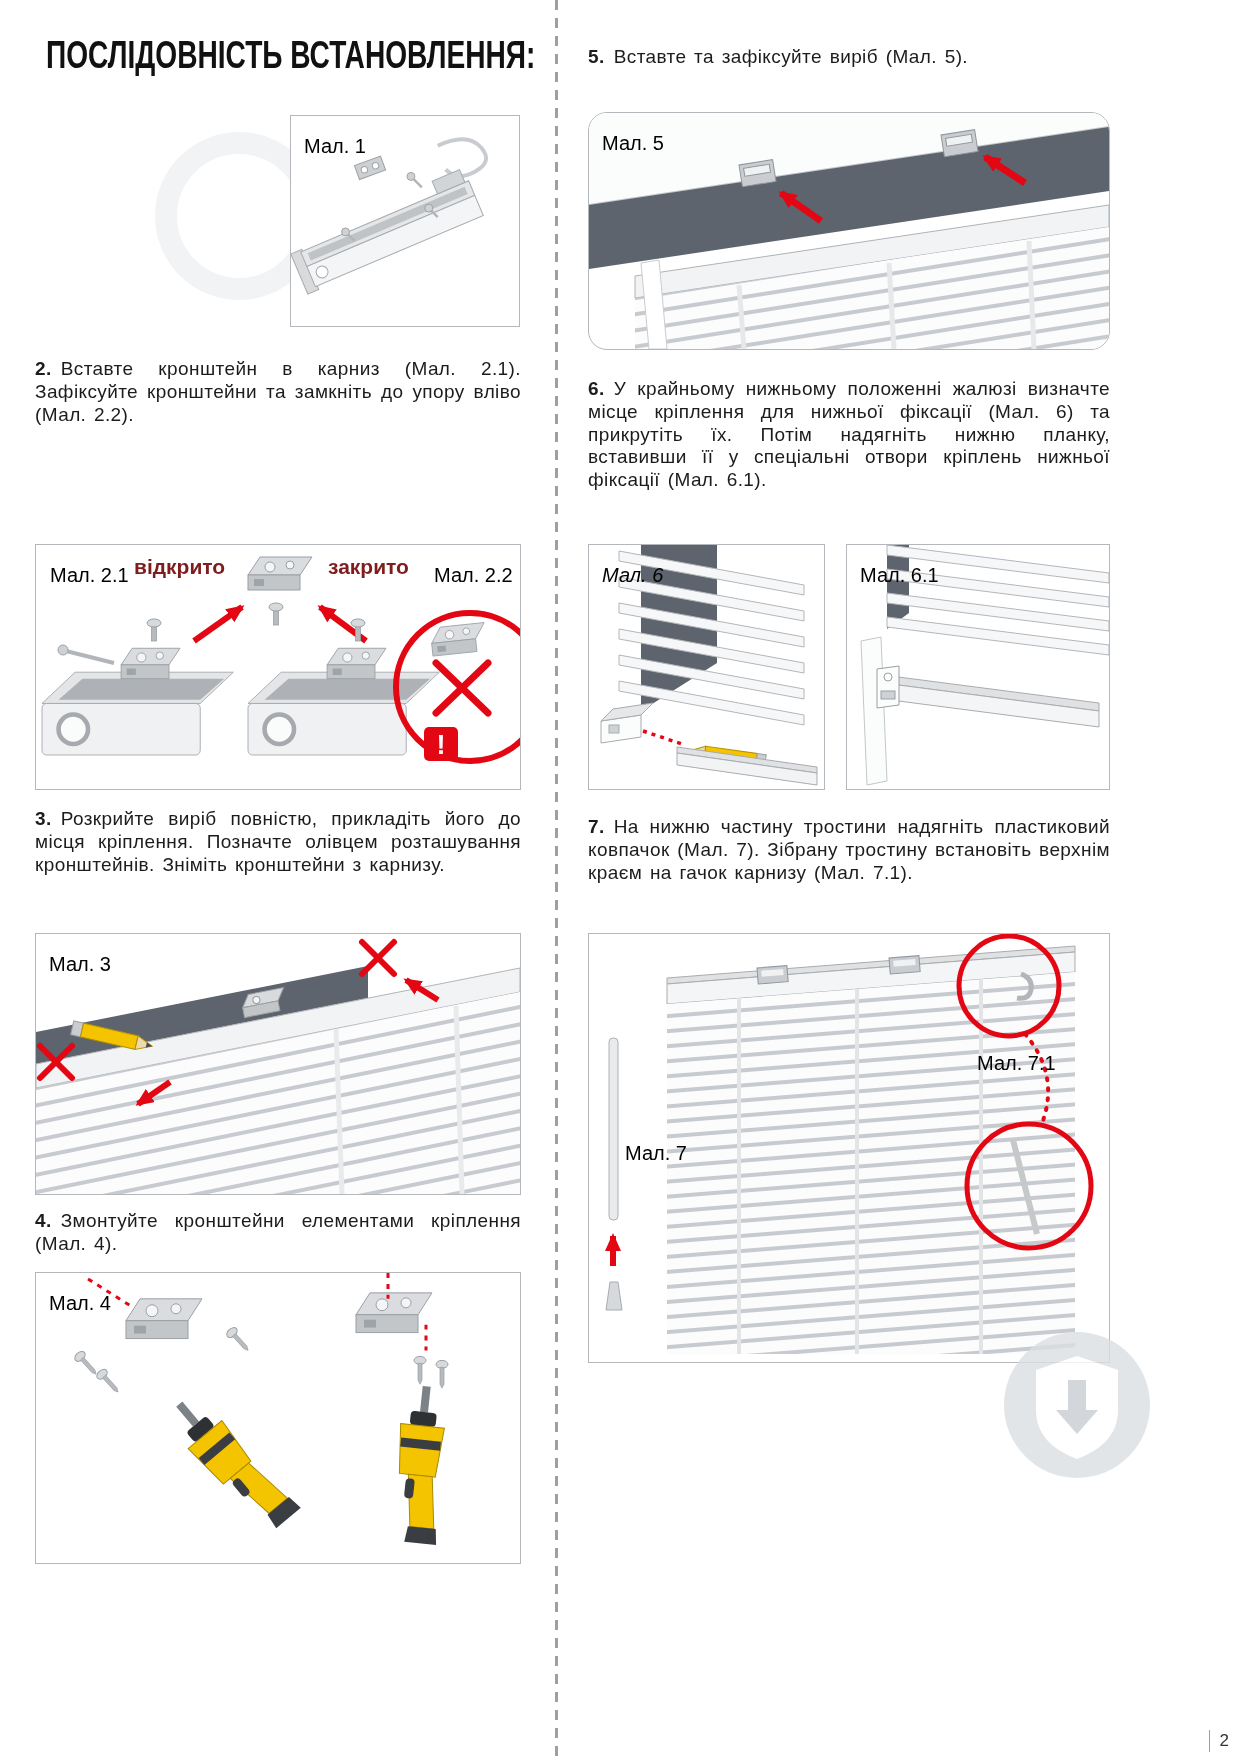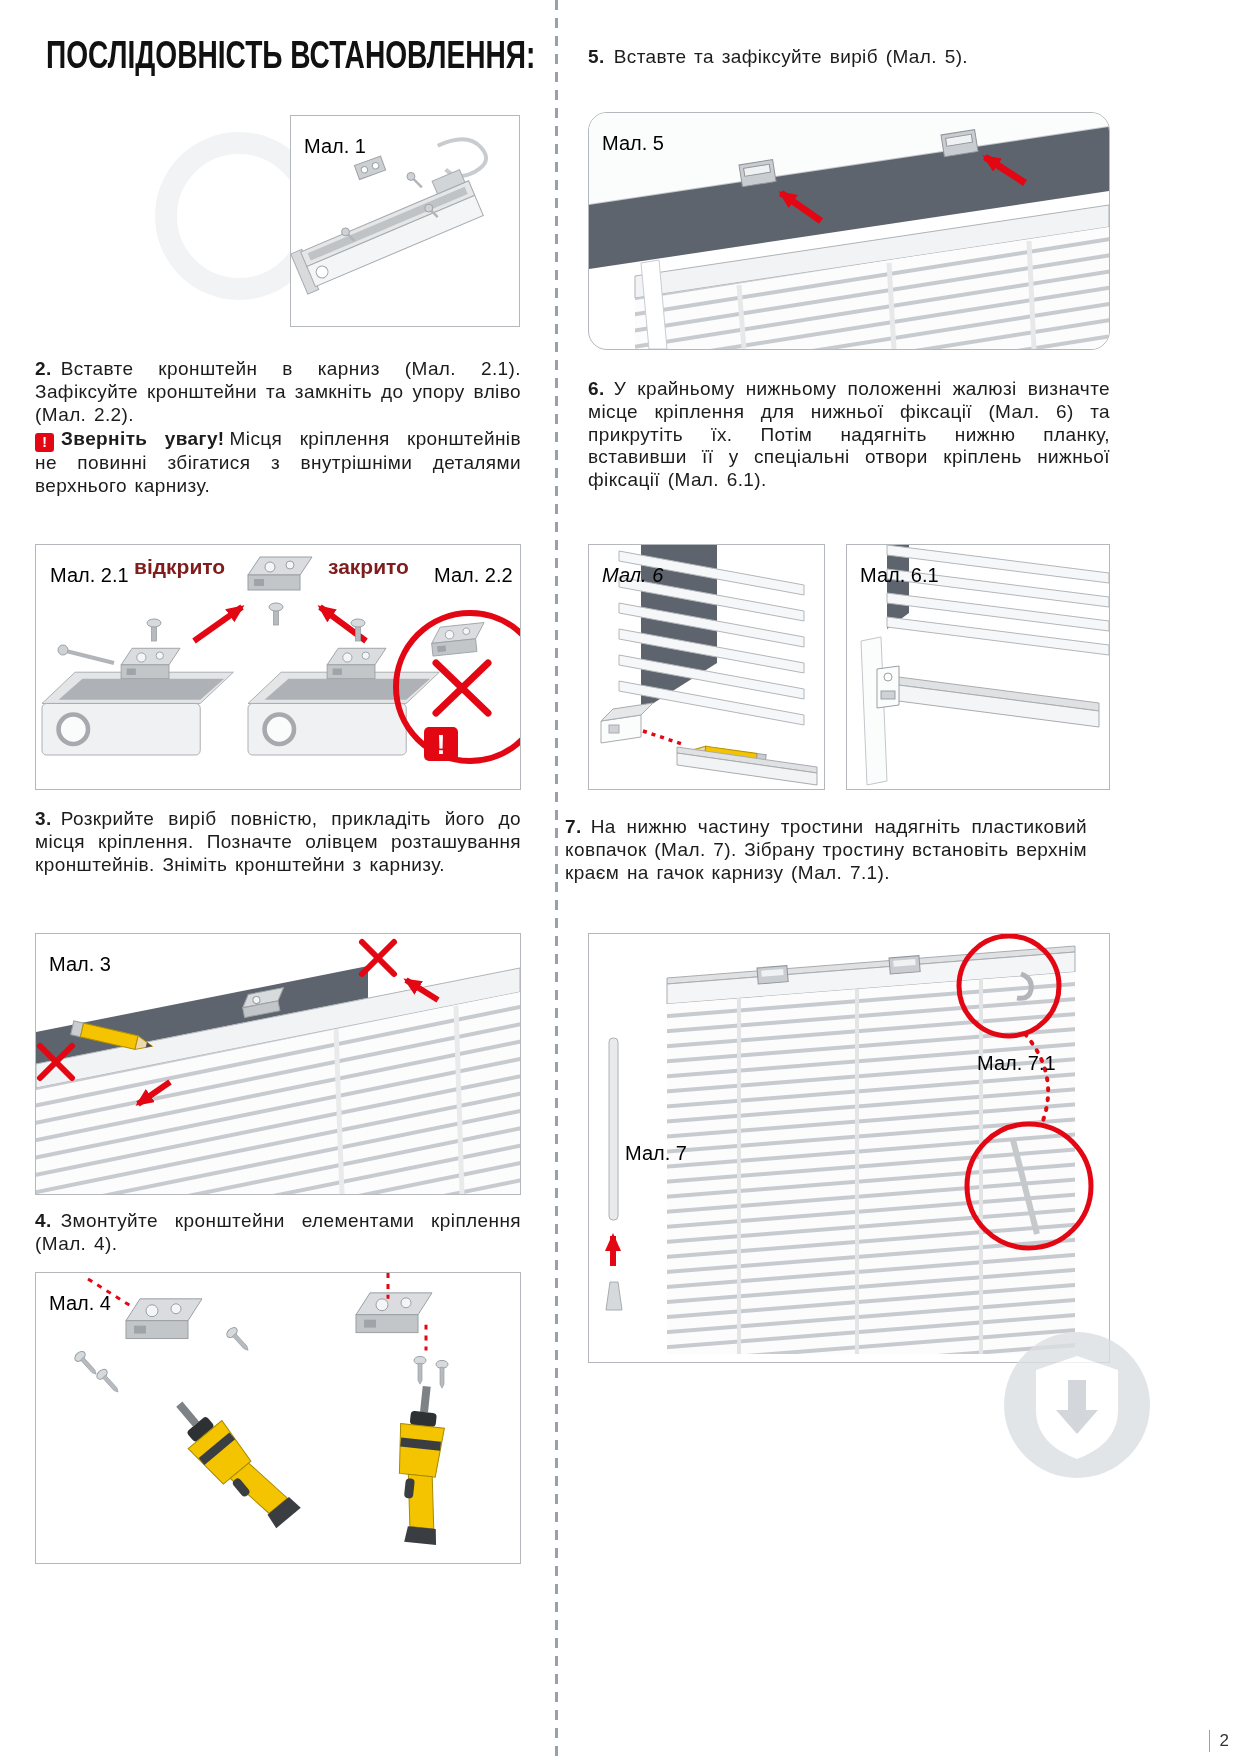--- a/index.html
+++ b/index.html
@@ -35,21 +35,21 @@
   .st3 { left:35px;  top:788px;  width:486px;margin-top:20px; }
   .fig-3 { left:35px; top:933px; width:486px; height:262px;padding-left:16px; }
   .st4 { left:35px;  top:1210px; width:486px; }
   .fig-4 { left:35px; top:1272px; width:486px; height:292px; }
 
   .st5 { left:588px; top:46px;   width:522px; }
   .fig-5 { left:588px; top:112px; width:522px; height:238px;border-radius:19px; }
   .st6 { left:588px; top:378px;  width:522px; }
   .fig-6 { left:588px; top:544px; width:237px; height:246px;font-style:italic; }
   .fig-61 { left:846px; top:544px; width:264px; height:246px; }
-  .st7 { left:565px; top:816px;  width:522px; }
+  .st7 { left:588px; top:816px;  width:522px; }
   .fig-7 { left:588px; top:933px; width:522px; height:430px; }
   .st8 { left:588px; top:1372px; width:420px; }
 
   .lbl-21 { left:14px; }
   .lbl-open { left:98px; }
   .lbl-closed { left:292px; }
   .lbl-22 { left:398px; top:9px; }
   .lbl-7  { left:36px;  top:198px; position:absolute; z-index:2; font-size:20px; }
   .lbl-71 { left:388px; top:108px; position:absolute; z-index:2; font-size:20px; }
 
@@ -98,21 +98,20 @@
       </g>
       <g fill="#cfd2d5" stroke="#9ea2a6" stroke-width="1">
         <circle cx="121" cy="61" r="4"></circle>
         <circle cx="139" cy="93" r="4"></circle>
         <circle cx="55" cy="117" r="4"></circle>
       </g>
     </svg>
   </figure>
 
   <p class="step st2"><span class="num">2.</span><span>Вставте кронштейн в карниз (Мал. 2.1). Зафіксуйте кронштейни та замкніть до упору вліво (Мал. 2.2).</span>
-    <span class="note-line"><span class="warn-icon">!</span><b class="note-title">Зверніть увагу!</b><span class="note-body">Місця кріплення кронштейнів не повинні збігатися з внутрішніми деталями верхнього карнизу.</span></span>
   </p>
 
   <figure class="figure fig-2">
     <figcaption class="fig-label lbl-21">Мал. 2.1</figcaption>
     <span class="red-word lbl-open">відкрито</span>
     <span class="red-word lbl-closed">закрито</span>
     <span class="fig-label lbl-22">Мал. 2.2</span>
     <svg class="scene" viewBox="0 0 484 244" preserveAspectRatio="none">
       <defs>
         <marker id="ah2" markerUnits="userSpaceOnUse" markerWidth="20" markerHeight="16" refX="15" refY="8" orient="auto">

